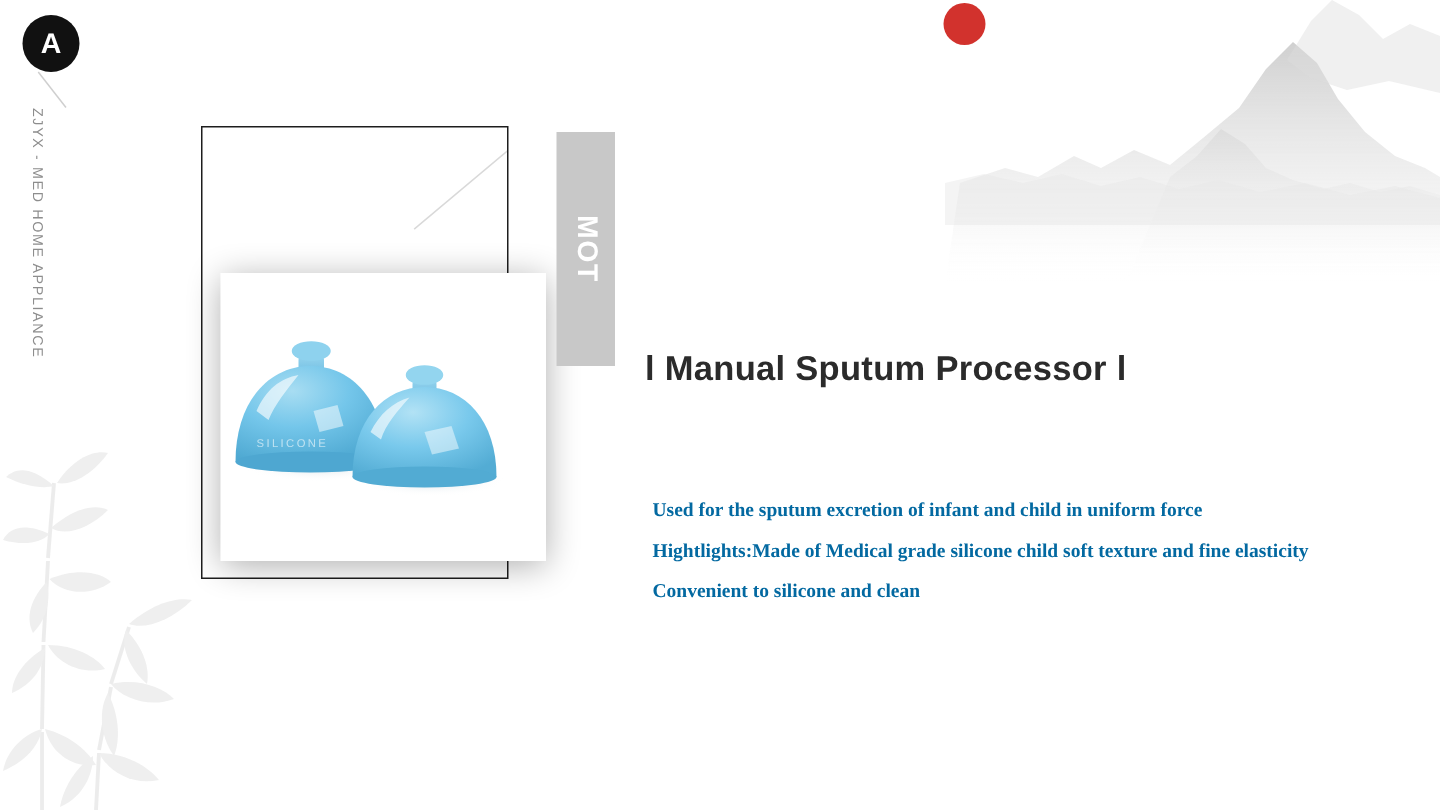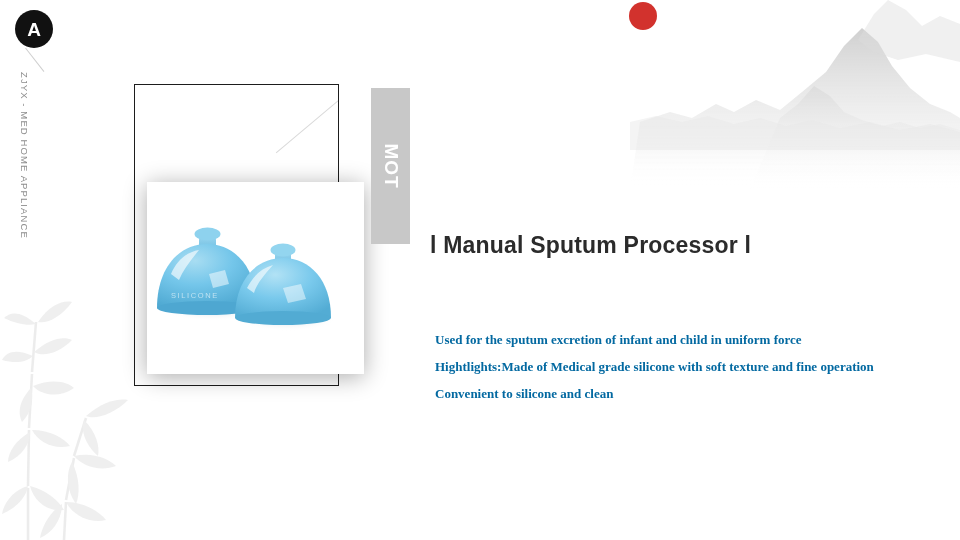--- a/index.html
+++ b/index.html
@@ -207,15 +207,15 @@
 <div class="mot-bar">
   <span>MOT</span>
 </div>
 
 <div class="red-dot"></div>
 
 <div class="headline">l Manual Sputum Processor l</div>
 
 <div class="bullets">
   <p>Used for the sputum excretion of infant and child in uniform force</p>
-  <p>Hightlights:Made of Medical grade silicone with soft texture and fine operation</p>
+  <p>Hightlights:Made of Medical grade silicone child soft texture and fine elasticity</p>
   <p>Convenient to silicone and clean</p>
 </div>
 
 </body></html>

